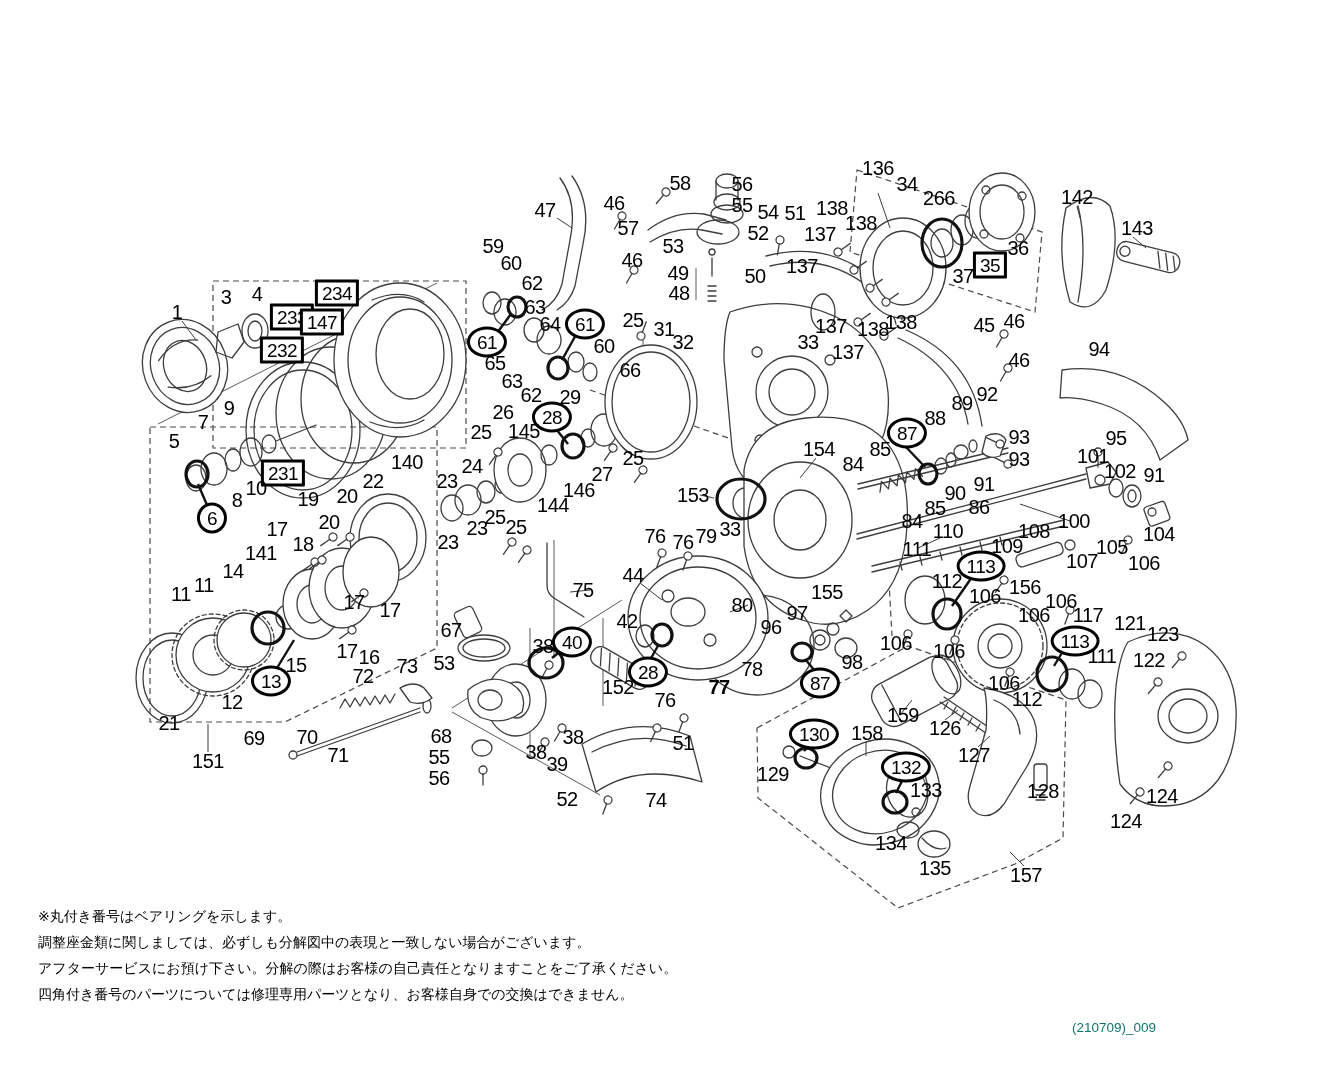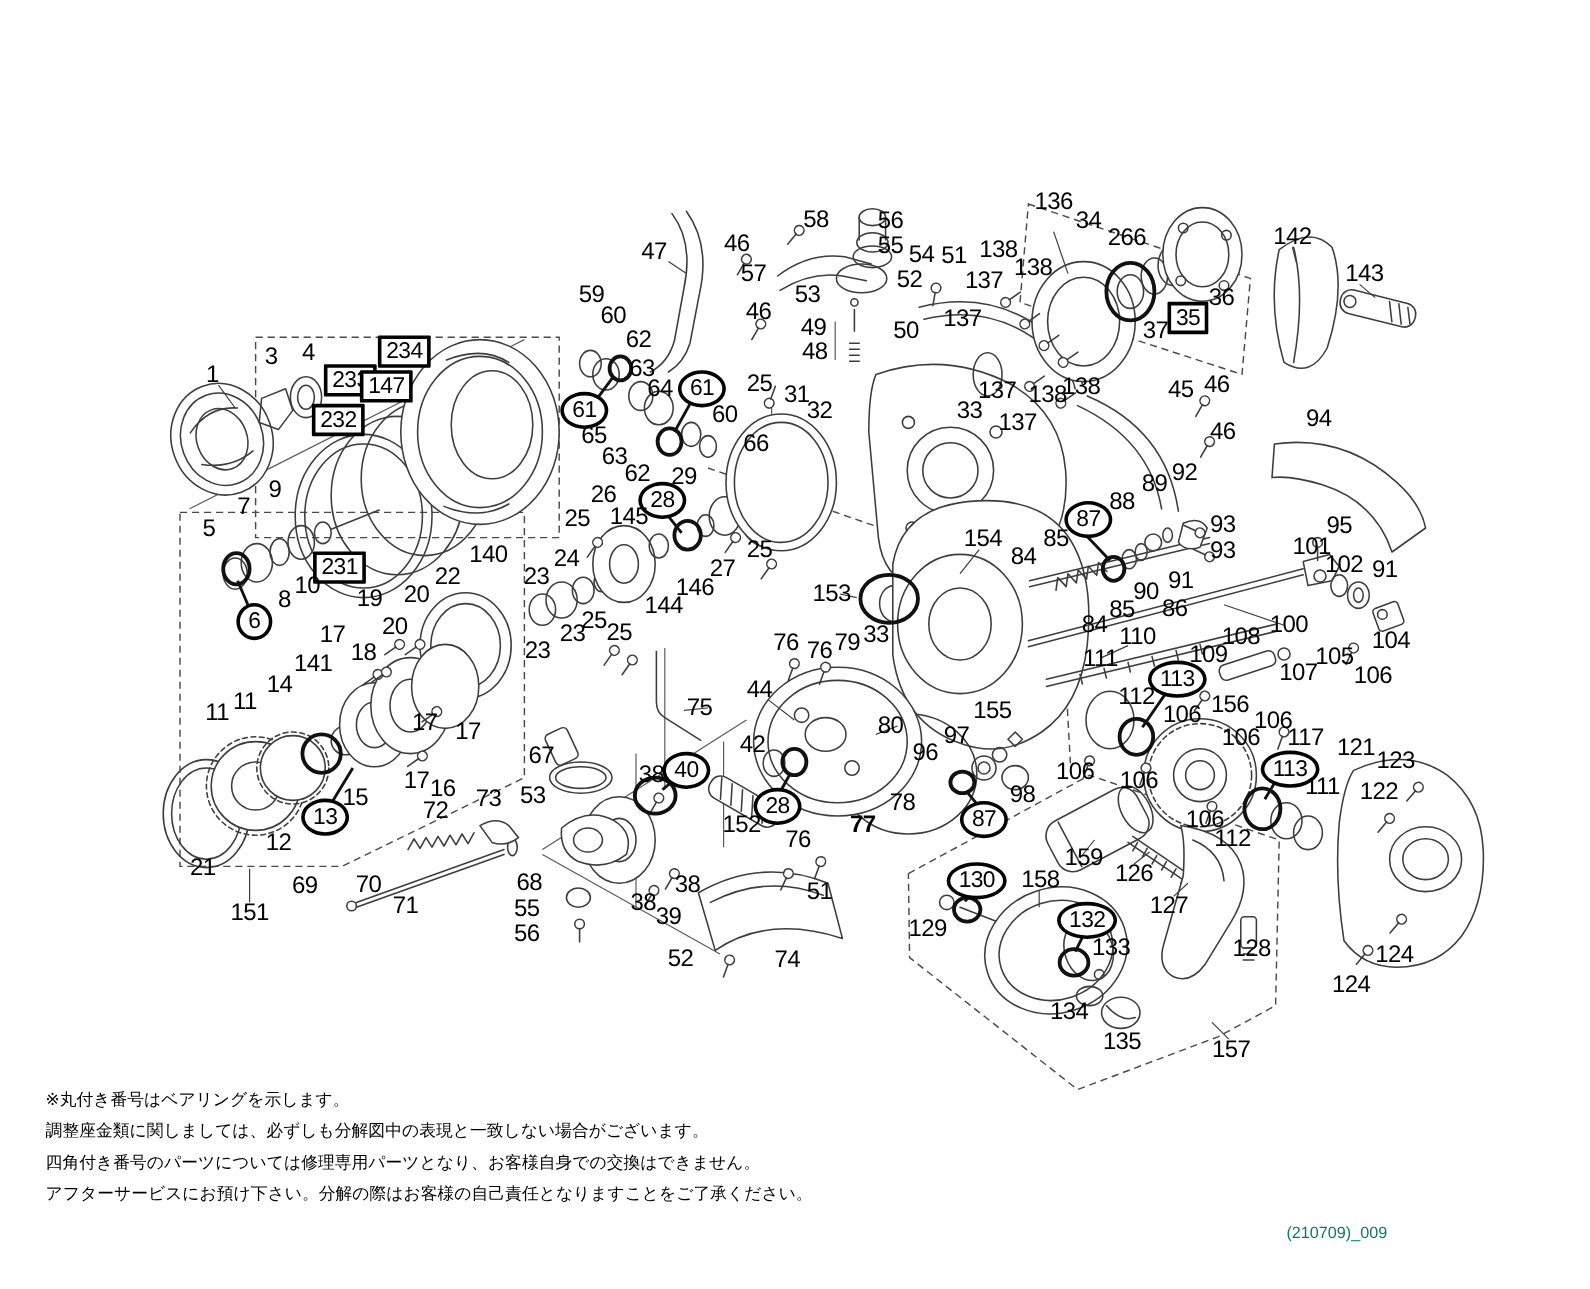--- a/index.html
+++ b/index.html
@@ -588,18 +588,18 @@
       <span class="part-label p" style="left: 926px; top: 790px;">133</span>
       <span class="part-label p" style="left: 891px; top: 843px;">134</span>
       <span class="part-label p" style="left: 935px; top: 868px;">135</span>
       <span class="part-label p" style="left: 1162px; top: 796px;">124</span>
       <span class="part-label p" style="left: 1126px; top: 821px;">124</span>
     </div>
 
   <div id="footnotes">
     <div>※丸付き番号はベアリングを示します。</div>
     <div>調整座金類に関しましては、必ずしも分解図中の表現と一致しない場合がございます。</div>
+    <div>アフターサービスにお預け下さい。分解の際はお客様の自己責任となりますことをご了承ください。</div>
     <div>四角付き番号のパーツについては修理専用パーツとなり、お客様自身での交換はできません。</div>
-    <div>アフターサービスにお預け下さい。分解の際はお客様の自己責任となりますことをご了承ください。</div>
   </div>
 
   <div id="doc-number">(210709)_009</div>
 </div>
 
 </body></html>

